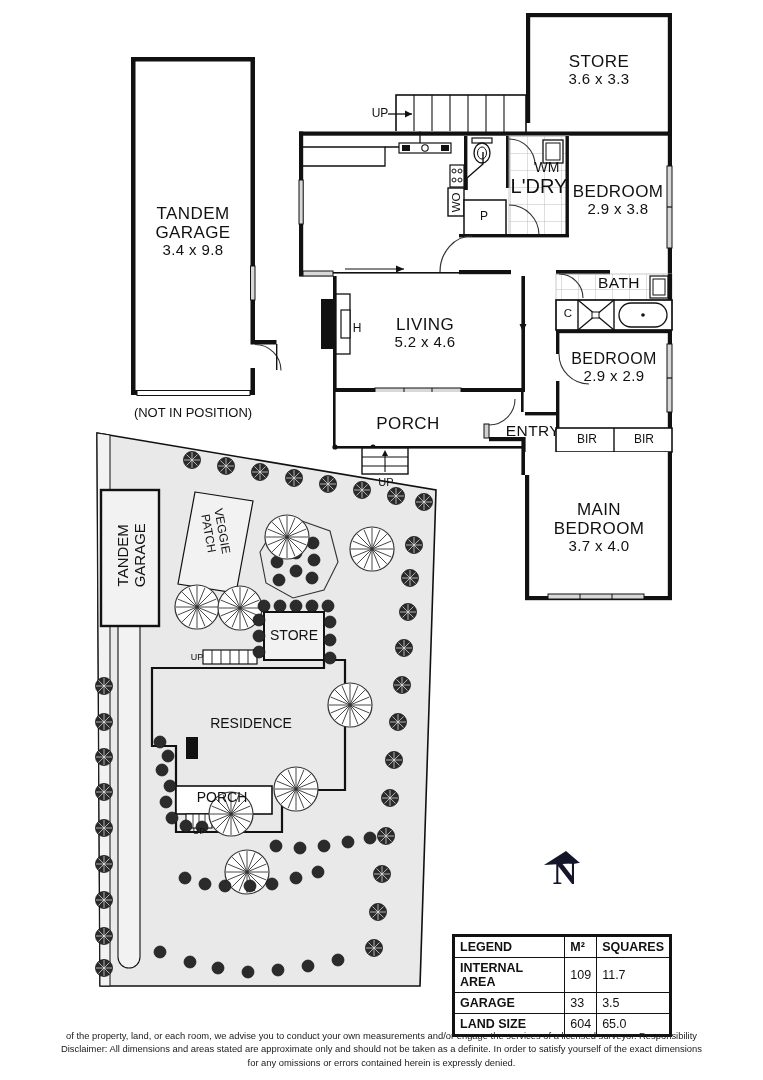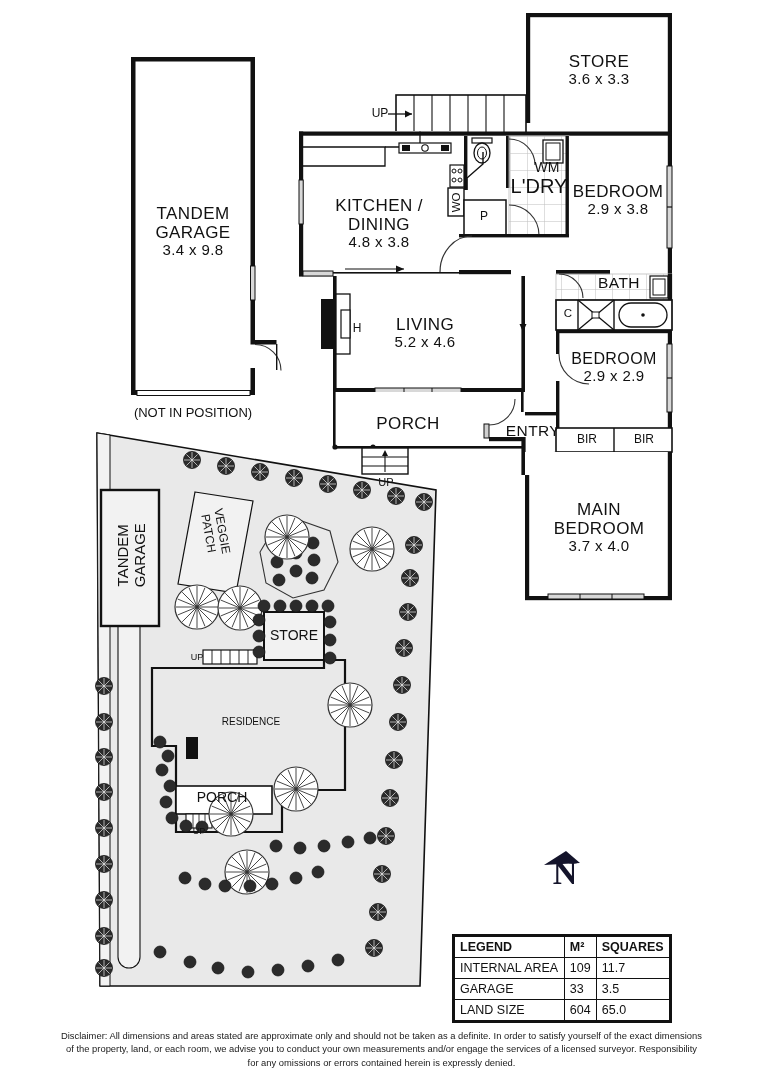--- a/index.html
+++ b/index.html
@@ -21,21 +21,21 @@
   .vert{transform:rotate(-90deg);transform-origin:50% 50%;}
 
   
   #legend{position:absolute;left:452px;top:934px;width:216px;
           border:2px solid #111;border-collapse:collapse;background:#fff;}
   #legend table{border-collapse:collapse;width:100%;}
   #legend td,#legend th{border:1px solid #111;font-size:12.5px;
       padding:3px 5px;font-family:"Liberation Sans", sans-serif;color:#111;}
   #legend th{font-weight:bold;text-align:left;}
   #legend th.c,#legend td.c{}
-  #legend td.k{text-align:left;}
+  #legend td.k{text-align:left;font-weight:bold;}
 
   
   #disclaimer{position:absolute;left:28px;top:1029px;width:707px;
      font-size:9.4px;line-height:1.42;text-align:center;color:#1a1a1a;}
   #disclaimer .l1{text-align:center;}
 
   
   #north{position:absolute;left:536px;top:838px;width:58px;height:72px;text-align:center;}
   #north .nletter{font-family:"Liberation Serif", serif;font-size:34px;
       font-weight:bold;color:#14142b;line-height:1;margin-top:18px;}
@@ -508,25 +508,20 @@
     </g>
   </svg>
 
   <div class="lbl roomname" style="left:133px;top:204px;width:120px;">
     <span>TANDEM</span><br>
     <span>GARAGE</span>
     <div class="roomdim">3.4 x 9.8</div>
   </div>
   <div class="lbl" style="left:117px;top:406px;width:152px;font-size:13px;">(NOT IN POSITION)</div>
 
-  <div class="lbl roomname" style="left:318px;top:196px;width:122px;">
-    <span>KITCHEN /</span><br>
-    <span>DINING</span>
-    <div class="roomdim">4.8 x 3.8</div>
-  </div>
 
   <div class="lbl roomname" style="left:370px;top:315px;width:110px;">
     <span>LIVING</span>
     <div class="roomdim">5.2 x 4.6</div>
   </div>
 
   <div class="lbl roomname" style="left:358px;top:414px;width:100px;">PORCH</div>
 
   <div class="lbl roomname" style="left:498px;top:422px;width:70px;font-size:15.5px;">ENTRY</div>
 
@@ -571,21 +566,21 @@
   </div>
 
   <div class="lbl" style="left:184px;top:518px;width:62px;font-size:12px;line-height:1.2;
        transform:rotate(80deg);transform-origin:50% 50%;">
     <span>VEGGIE</span><br>
     <span>PATCH</span>
   </div>
 
   <div class="lbl" style="left:262px;top:628px;width:64px;font-size:14px;">STORE</div>
 
-  <div class="lbl" style="left:196px;top:716px;width:110px;font-size:10px;">RESIDENCE</div>
+  <div class="lbl" style="left:196px;top:716px;width:110px;font-size:14px;">RESIDENCE</div>
 
   <div class="lbl" style="left:182px;top:790px;width:80px;font-size:14px;">PORCH</div>
 
   <div class="lbl tiny" style="left:186px;top:652px;width:22px;">UP</div>
   <div class="lbl tiny" style="left:188px;top:826px;width:22px;">UP</div>
 
   <div id="north">
     <div class="nletter">N</div>
   </div>
 
@@ -610,18 +605,18 @@
       <tr>
         <td class="k">LAND SIZE</td>
         <td class="c">604</td>
         <td class="c">65.0</td>
       </tr>
     </tbody>
       </table>
   </div>
 
   <div id="disclaimer">
+    <div class="l1">of the property, land, or each room, we advise you to conduct your own measurements and/or engage the services of a licensed surveyor. Responsibility</div>
     <div class="l1">Disclaimer: All dimensions and areas stated are approximate only and should not be taken as a definite. In order to satisfy yourself of the exact dimensions</div>
-    <div class="l1">of the property, land, or each room, we advise you to conduct your own measurements and/or engage the services of a licensed surveyor. Responsibility</div>
     <div class="l1">for any omissions or errors contained herein is expressly denied.</div>
   </div>
 
 </div>
 
 </body></html>

